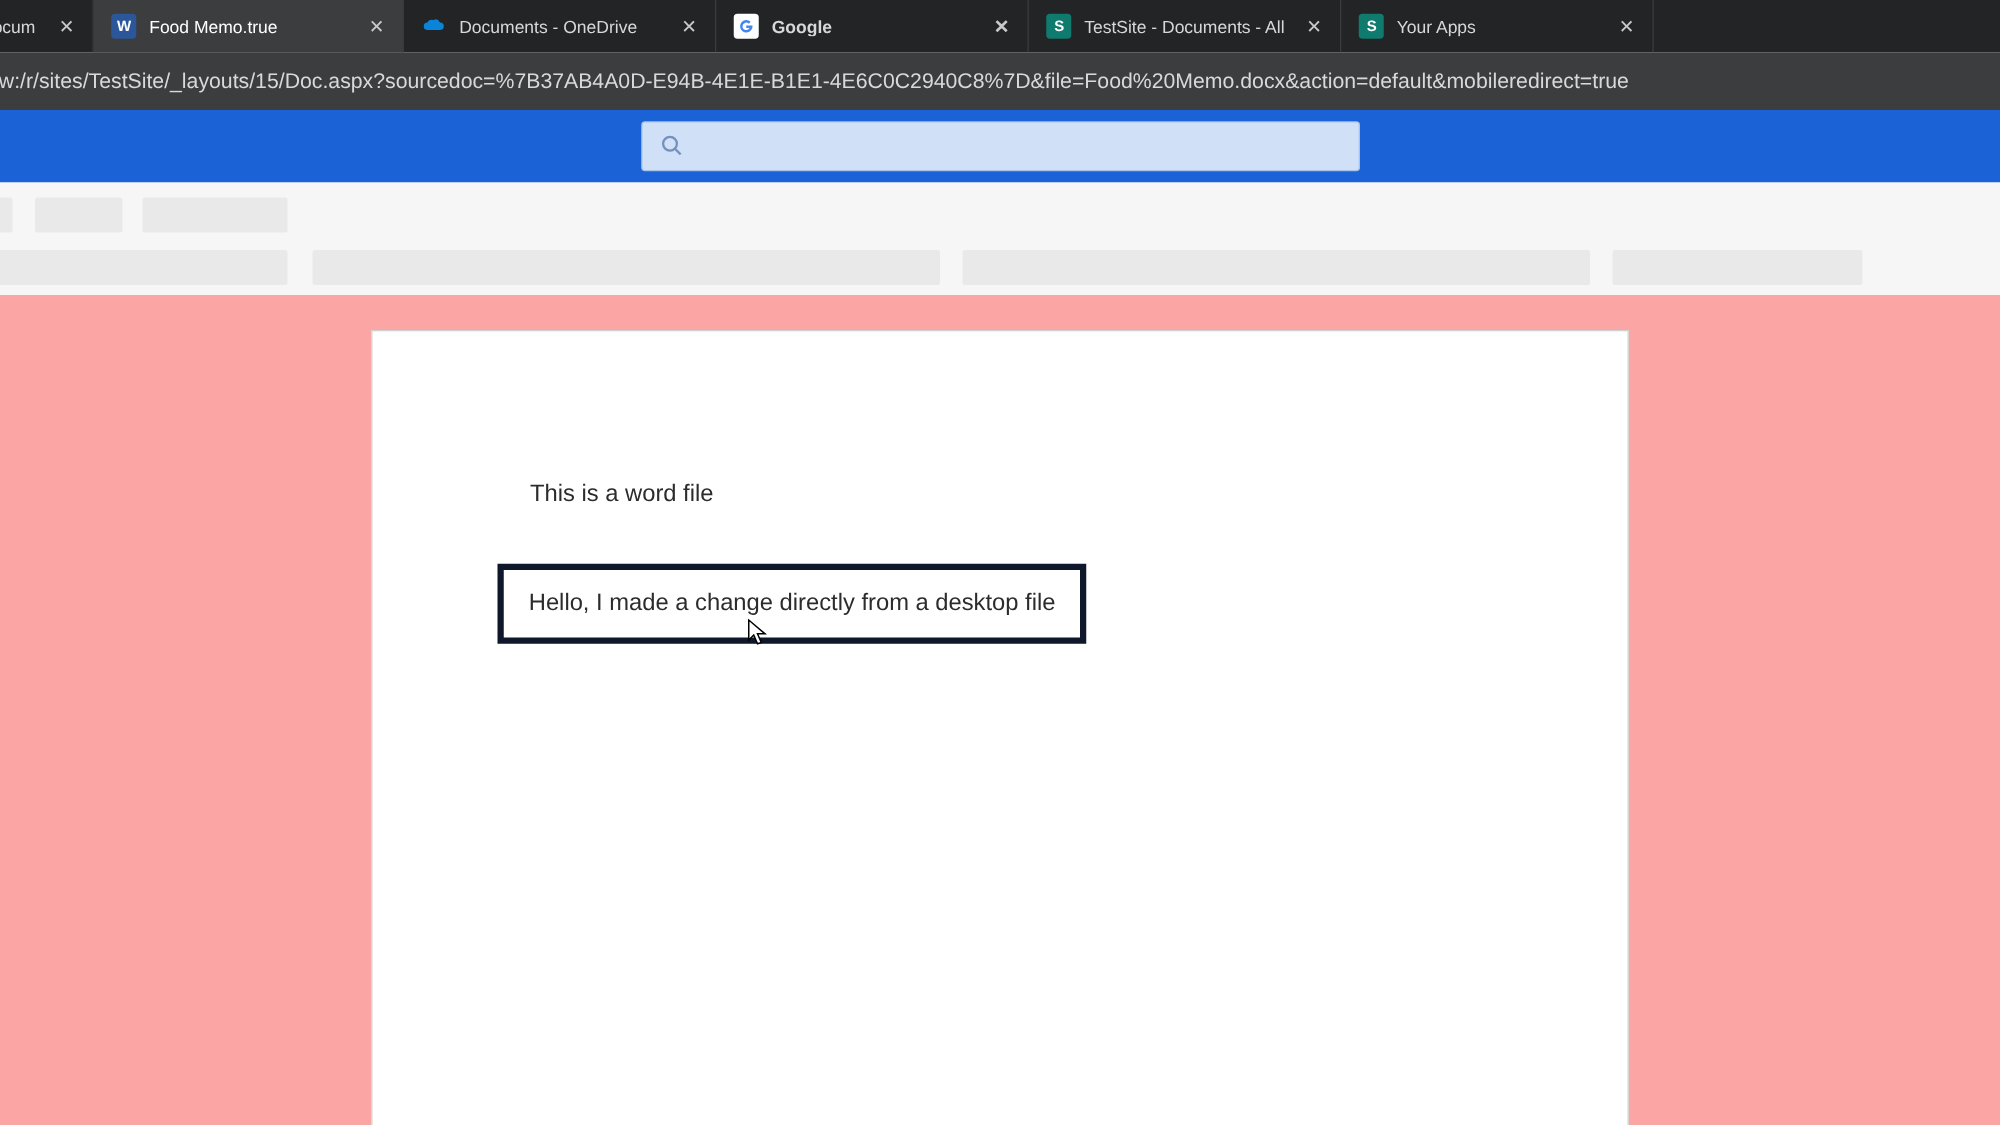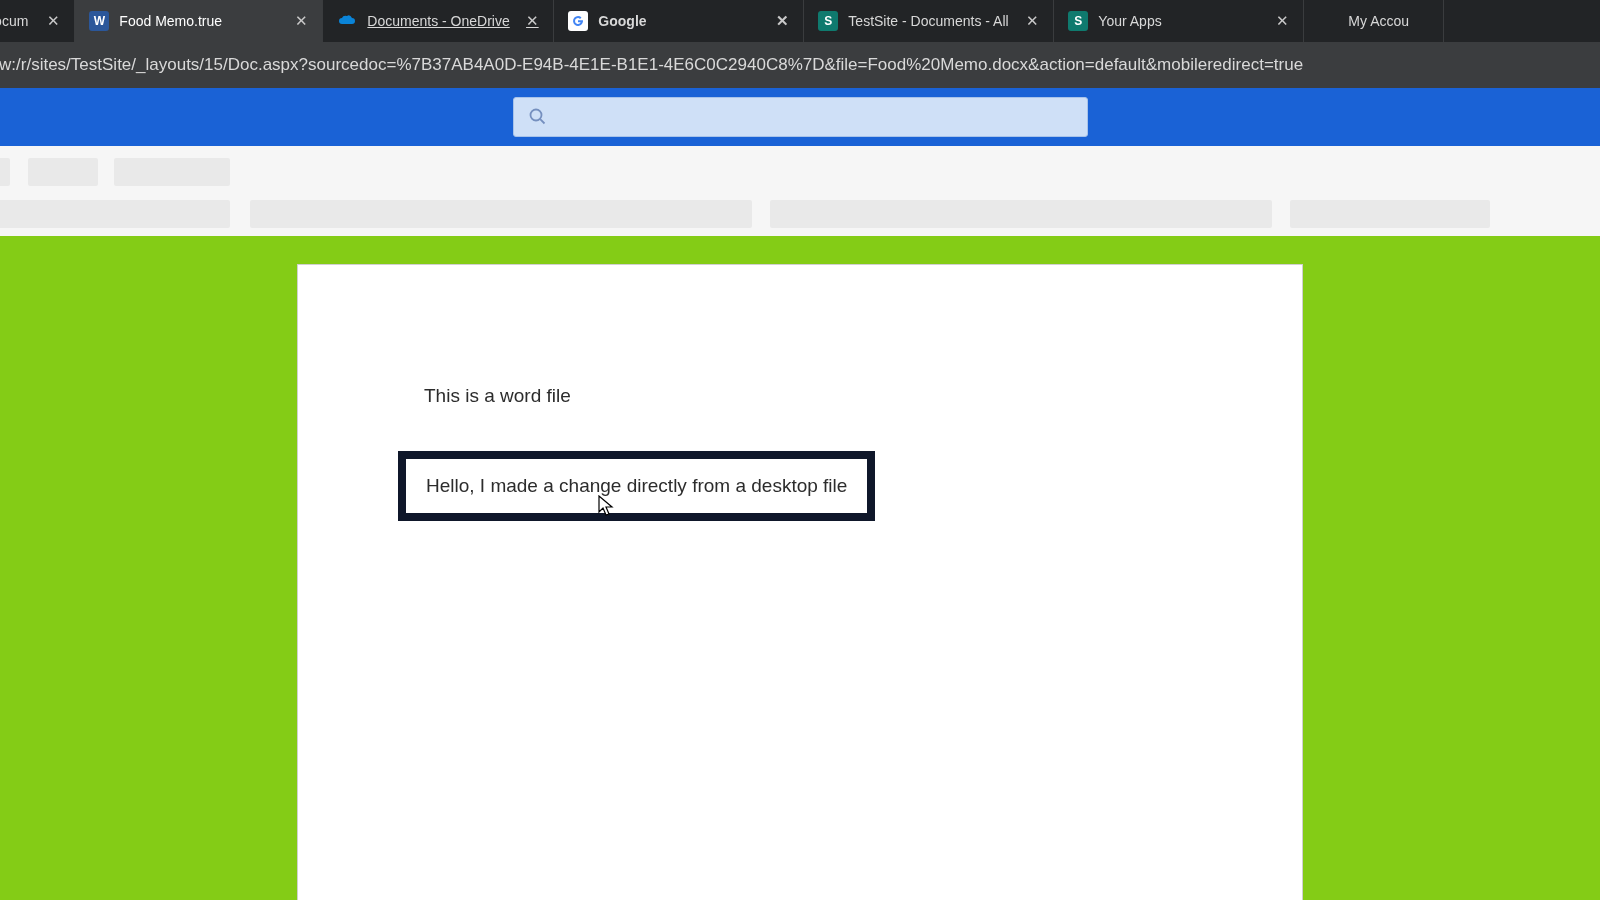--- a/index.html
+++ b/index.html
@@ -114,21 +114,21 @@
       background: #f6f6f6;
       height: 90px;
       position: relative;
     }
     .ribbon-ph {
       position: absolute;
       background: #e9e9e9;
       border-radius: 2px;
     }
     .doc-scroll {
-      background: #84cc16;
+      background: #fca5a5;
       height: calc(900px - 42px - 46px - 58px - 90px);
       display: flex;
       justify-content: center;
       padding-top: 28px;
       overflow: hidden;
     }
     .page {
       background: #ffffff;
       width: 1006px;
       border: 1px solid #d0d0d0;
@@ -136,21 +136,21 @@
       height: 900px;
       position: relative;
     }
     .doc-line1 {
       font-size: 19px;
       color: #2c2c2c;
       margin-bottom: 44px;
       margin-left: 6px;
     }
     .highlight-box {
-      border: 8px solid #0f172a;
+      border: 5px solid #0f172a;
       display: inline-block;
       padding: 16px 20px 16px 20px;
       margin-left: -20px;
     }
     .highlight-text {
       font-size: 19px;
       color: #2c2c2c;
     }
     .cursor-arrow {
       position: absolute;
@@ -170,21 +170,21 @@
     <span class="tab-title">Docum</span>
     <span class="tab-close">✕</span>
   </div>
 
   <div class="tab active" style="width:248px;">
     <span class="favicon fav-word">W</span>
     <span class="tab-title">Food Memo.true</span>
     <span class="tab-close" style="margin-left:auto;">✕</span>
   </div>
 
-  <div class="tab" style="width:231px;text-decoration:underline;">
+  <div class="tab" style="width:250px;">
     <span class="favicon fav-onedrive">
       <svg width="20" height="14" viewBox="0 0 20 14">
           <path d="M5 10 Q2 10 2 7 Q2 4 5 4 Q6 1 10 2 Q13 0 15 4 Q18 4 18 7 Q18 10 15 10 Z" fill="#0a84d8"></path>
         </svg>
     </span>
     <span class="tab-title">Documents - OneDrive</span>
     <span class="tab-close" style="margin-left:auto;">✕</span>
   </div>
 
   <div class="tab" style="width:250px;font-weight:bold;">
@@ -203,29 +203,20 @@
     <span class="tab-title">TestSite - Documents - All</span>
     <span class="tab-close" style="margin-left:auto;">✕</span>
   </div>
 
   <div class="tab" style="width:250px;">
     <span class="favicon fav-sp">S</span>
     <span class="tab-title">Your Apps</span>
     <span class="tab-close" style="margin-left:auto;">✕</span>
   </div>
 
-  <div class="tab" style="width:140px;">
-    <span class="favicon fav-ms">
-      <span></span>
-        <span></span>
-        <span></span>
-        <span></span>
-    </span>
-    <span class="tab-title">My Accou</span>
-  </div>
 </div>
 
 <div class="addr-bar">
   <span class="addr-text">om/:w:/r/sites/TestSite/_layouts/15/Doc.aspx?sourcedoc=%7B37AB4A0D-E94B-4E1E-B1E1-4E6C0C2940C8%7D&amp;file=Food%20Memo.docx&amp;action=default&amp;mobileredirect=true</span>
 </div>
 
 <div class="app-header">
   <div class="search-box">
     <svg width="20" height="20" viewBox="0 0 20 20">
       <circle cx="8" cy="8" r="5.5" stroke="#3a5b9a" stroke-width="1.8" fill="none"></circle>

